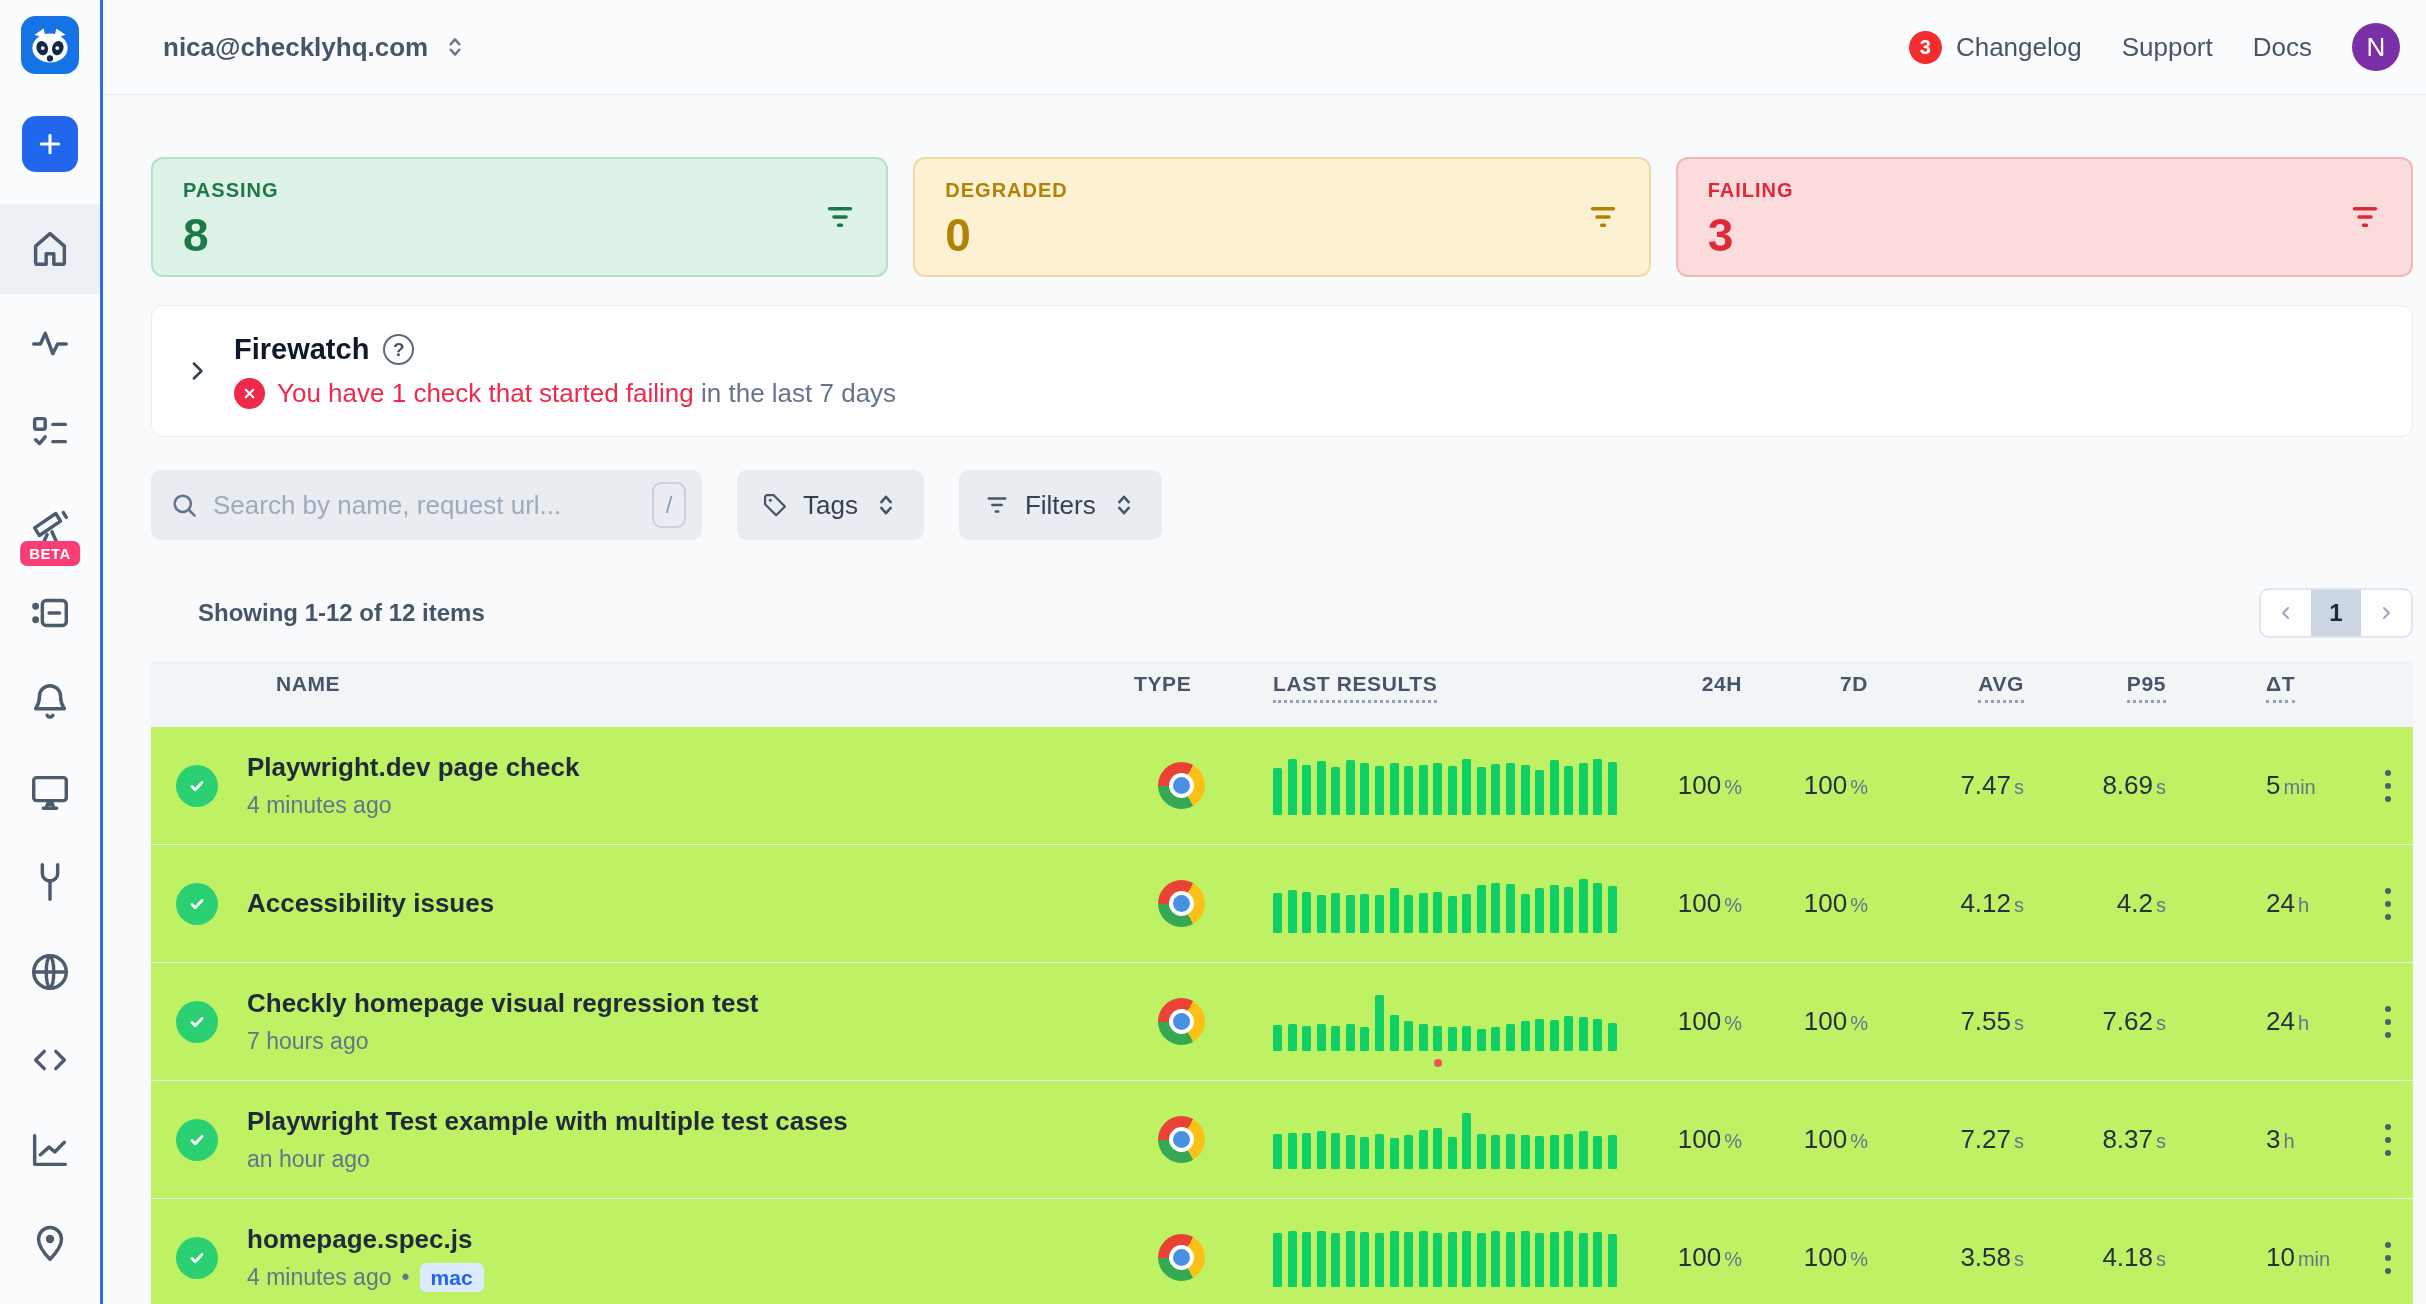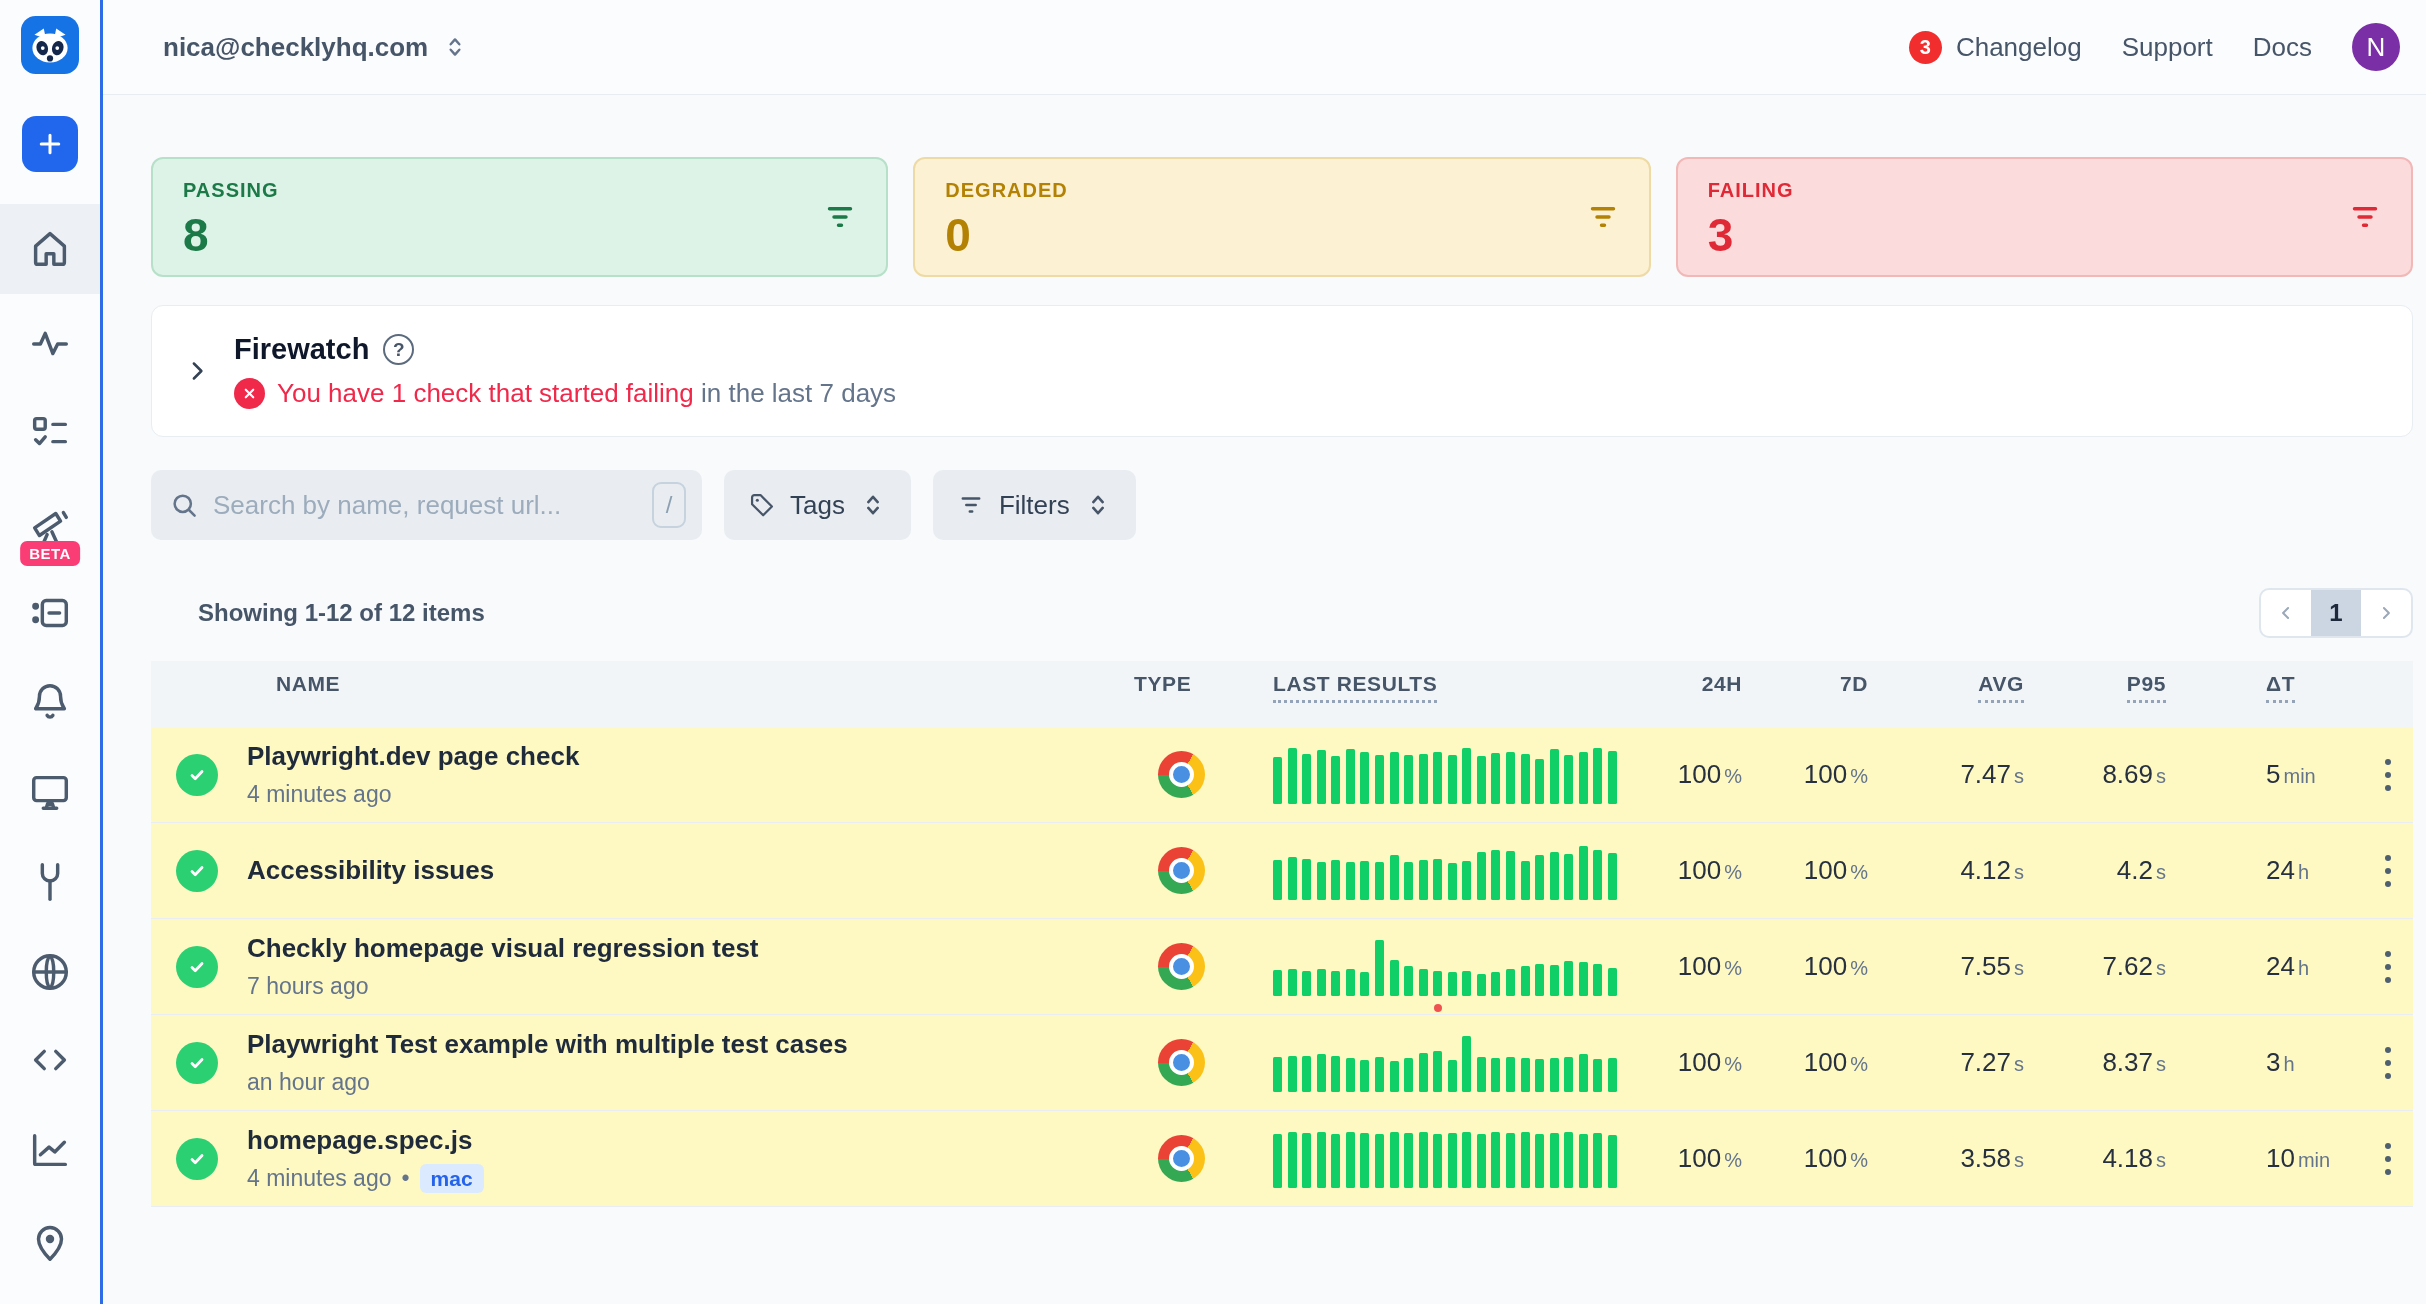--- a/index.html
+++ b/index.html
@@ -46,21 +46,21 @@
   .fw-title { font-size:29px; font-weight:700; color:#0f172a; }
   .q-icon { width:31px; height:31px; border:2.2px solid #5b6b7d; border-radius:50%; color:#475569; font-size:19px; font-weight:700;
     display:flex; align-items:center; justify-content:center; cursor:pointer; }
   .fw-msg { display:flex; align-items:center; gap:12px; margin-top:12px; font-size:26px; }
   .x-icon { width:31px; height:31px; border-radius:50%; background:#f0284a; display:flex; align-items:center; justify-content:center; flex:none; }
   .x-icon svg { width:15px; height:15px; }
   .fw-red { color:#f0284a; }
   .fw-gray { color:#64748b; }
 
   
-  .toolbar { margin-top:33px; display:flex; gap:22px; }
+  .toolbar { margin-top:33px; display:flex; gap:35px; }
   .search-box { width:551px; height:70px; background:#e9edf1; border-radius:10px; display:flex; align-items:center; padding:0 16px 0 18px; gap:14px; }
   .search-box svg { width:30px; height:30px; color:#64748b; flex:none; }
   .search-input { flex:1; border:none; background:transparent; outline:none; font-size:26px; font-family:"Liberation Sans",sans-serif; color:#334155; min-width:0; }
   .search-input::placeholder { color:#9cacbc; }
   .slash-key { width:34px; height:46px; border:2px solid #c6d2dd; border-radius:9px; color:#8da0b2; font-size:24px;
     display:flex; align-items:center; justify-content:center; flex:none; }
   .tool-btn { height:70px; background:#e9edf1; border:none; border-radius:10px; display:flex; align-items:center; gap:14px;
     padding:0 24px; font-size:26px; color:#334155; font-family:"Liberation Sans",sans-serif; cursor:pointer; }
   .tool-btn svg { width:28px; height:28px; color:#475569; }
 
@@ -77,21 +77,21 @@
   .thead, .trow { display:grid; grid-template-columns:96px 864px 140px 380px 111px 126px 156px 142px 200px 47px; align-items:center; }
   .thead { height:66px; background:#f1f5f8; font-size:21px; font-weight:700; color:#475569; letter-spacing:.6px; }
   .th { white-space:nowrap; }
   .th.c-name { grid-column:1 / span 2; padding-left:125px; }
   .th.c-type { padding-left:23px; }
   .th.c-results { padding-left:22px; }
   .th.num { text-align:right; }
   .th.c-dt { padding-left:100px; text-align:left; }
   .th .u-dot { border-bottom:3px dotted #94a3b8; padding-bottom:5px; }
 
-  .trow { height:96px; background:#fef9c3; border-bottom:1px solid #e8eef3; }
+  .trow { height:118px; background:#bef264; border-bottom:1px solid #e8eef3; }
   .cell-status { padding-left:25px; }
   .okc { width:42px; height:42px; border-radius:50%; background:#2ad072; display:flex; align-items:center; justify-content:center; }
   .okc svg { width:24px; height:24px; }
   .cell-name .nm { font-size:26px; font-weight:700; color:#1f2a3a; cursor:pointer; }
   .cell-name .sub { margin-top:9px; font-size:23px; color:#64748b; display:flex; align-items:center; }
   .dot-sep { margin:0 10px; color:#64748b; }
   .tag-badge { background:#dbeafe; color:#2563eb; font-weight:700; font-size:21px; padding:3px 11px; border-radius:6px; }
   .cell-type { display:flex; justify-content:center; }
   .chrome { width:47px; height:47px; border-radius:50%; position:relative; flex:none;
     background:conic-gradient(from 30deg, #fbc116 0 120deg, #34a853 0 240deg, #ea4335 0 360deg); }

